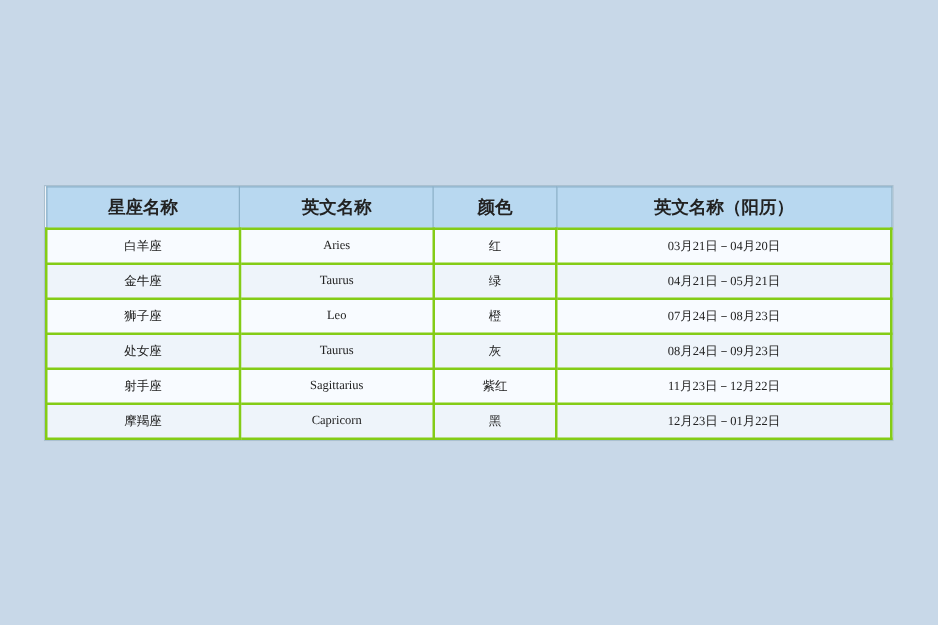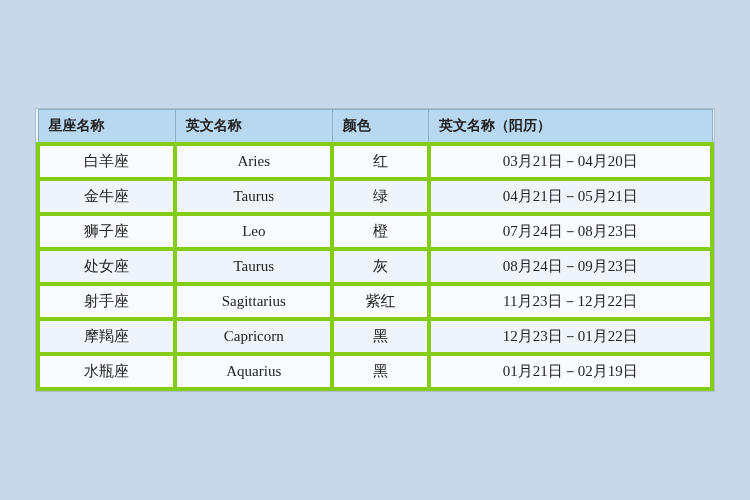--- a/index.html
+++ b/index.html
@@ -19,38 +19,38 @@
       width: 680px;
     }
     table {
       width: 100%;
       border-collapse: collapse;
     }
     thead tr th {
       background-color: #b8d8f0;
       border: 1px solid #8ab0c8;
       padding: 7px 10px;
-      text-align: left;
+      text-align: center;
       font-weight: bold;
       color: #222;
       font-size: 14px;
       margin-top: 32px;
     }
     tbody tr {
       background-color: #f8fbff;
     }
     tbody tr:nth-child(even) {
       background-color: #eef4fa;
     }
     tbody tr td {
-      border: 4px solid #84cc16;
+      border: 2px solid #84cc16;
       padding: 6px 10px;
       text-align: center;
       color: #222;
-      font-size: 15px;
+      font-size: 10px;
     }
     tbody tr td:first-child {
       text-align: center;
     }
   </style>
 </head>
 <body>
 
 <div class="table-container">
   <table>
@@ -92,21 +92,15 @@
           <td>Sagittarius</td>
           <td>紫红</td>
           <td>11月23日－12月22日</td>
         </tr>
         <tr>
           <td>摩羯座</td>
           <td>Capricorn</td>
           <td>黑</td>
           <td>12月23日－01月22日</td>
         </tr>
-        <tr>
-          <td>水瓶座</td>
-          <td>Aquarius</td>
-          <td>黑</td>
-          <td>01月21日－02月19日</td>
-        </tr>
       </tbody>
   </table>
 </div>
 
 </body></html>

